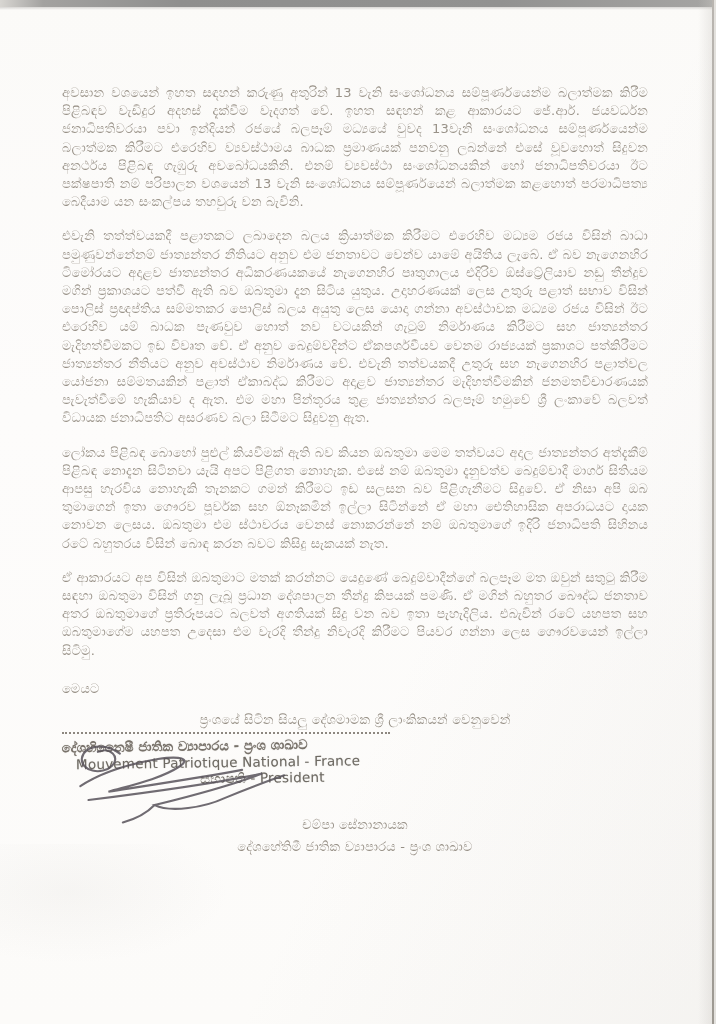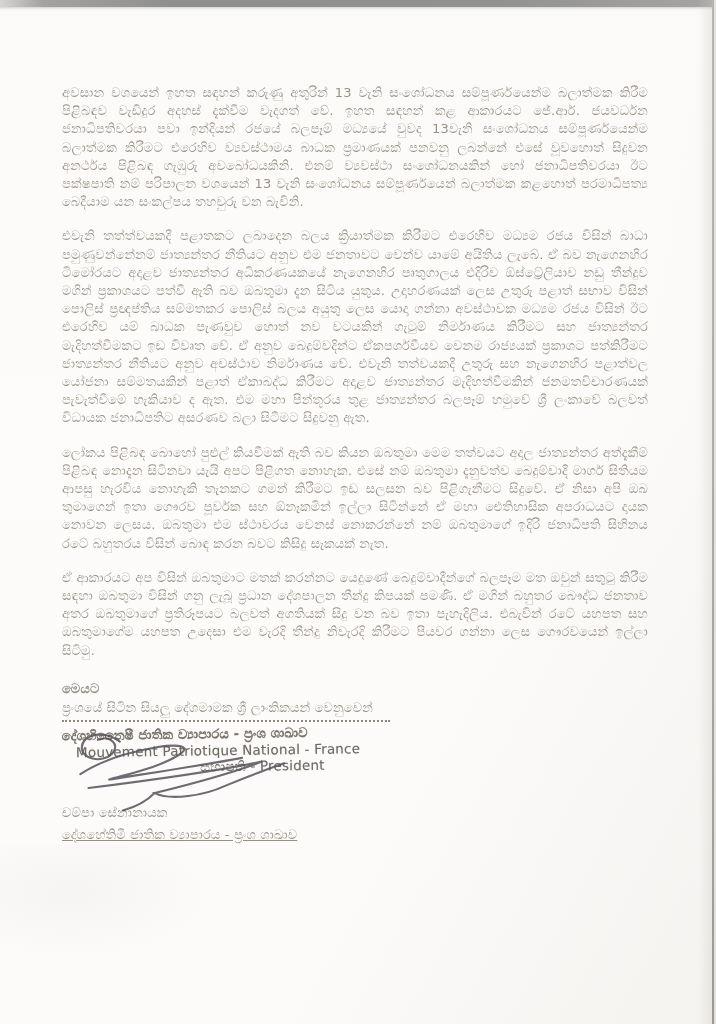--- a/index.html
+++ b/index.html
@@ -70,25 +70,25 @@
     text-align: justify;
     text-justify: inter-word;
   }
   .thanks {
     margin-top: 33px;
     color: #968f85;
   }
   .meyata {
     margin-top: 20px;
     color: #968f85;
-    font-weight: bold;
   }
   .on-behalf {
-    margin-top: 1px;
-    color: #968f85;
+    margin-top: 13px;
+    color: #968f85;
+    text-align: center;
   }
   .dotted-line {
     width: 328px;
     height: 0;
     margin-top: 3px;
     border-top: 2px dotted #8d8press0;
     border-top: 2px dotted #8d8780;
   }
 
   
@@ -126,30 +126,30 @@
     left: -4px;
     top: -6px;
     width: 248px;
     height: 92px;
     pointer-events: none;
   }
 
   .signatory {
     margin-top: 28px;
     color: #968f85;
+    text-align: center;
   }
   .signatory .name {
     line-height: 22px;
   }
   .signatory .title {
     line-height: 22px;
   }
   .signatory .org {
     line-height: 22px;
-    text-decoration: underline;
   }
 
   
   .noise-smudge {
     position: absolute;
     left: 0;
     bottom: 60px;
     width: 230px;
     height: 120px;
     background: radial-gradient(ellipse at 30% 40%, rgba(190,187,182,0.10), rgba(190,187,182,0) 70%);

